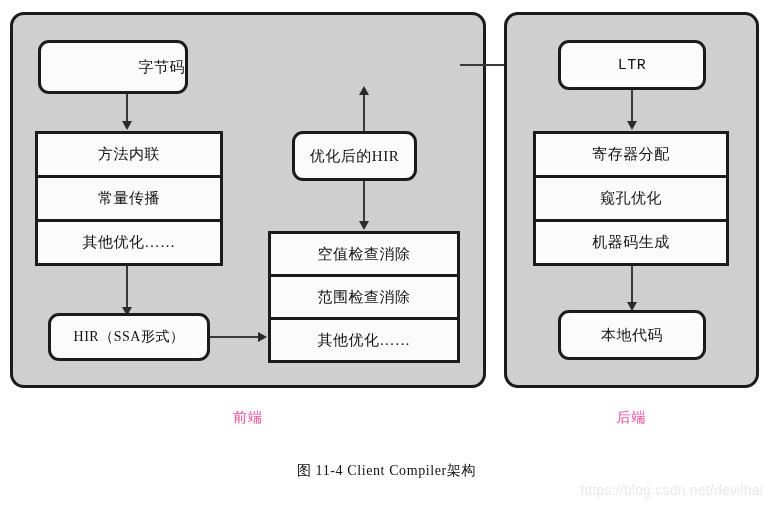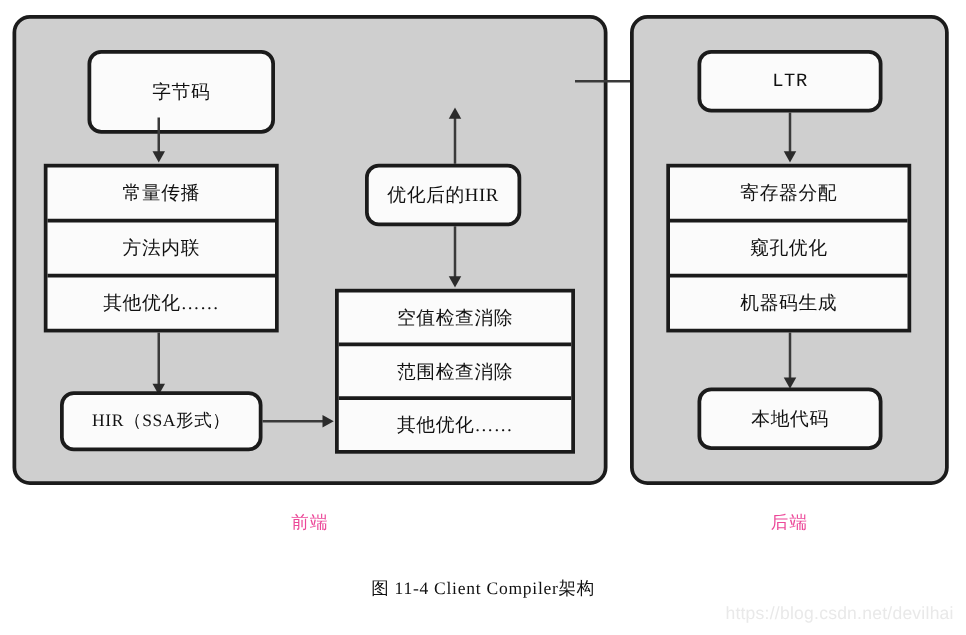--- a/index.html
+++ b/index.html
@@ -138,30 +138,30 @@
     user-select: none;
   }
 </style>
 </head>
 <body>
 
 <div id="canvas">
 
   <div id="panel-frontend" class="panel"></div>
 
-  <div class="node rounded" style="left:70px; top:40px; width:150px; height:67px;">
+  <div class="node rounded" style="left:38px; top:40px; width:150px; height:54px;justify-content:flex-end;">
     <span>字节码</span>
   </div>
 
   <div class="vline" style="left:126px; top:94px; height:29px;"></div>
   <div class="arrow-down" style="left:122px; top:121px;"></div>
 
   <div class="stack" style="left:35px; top:131px; width:188px; height:135px;">
+    <div class="row">方法内联</div>
     <div class="row">常量传播</div>
-    <div class="row">方法内联</div>
     <div class="row">其他优化……</div>
   </div>
 
   <div class="vline" style="left:126px; top:266px; height:43px;"></div>
   <div class="arrow-down" style="left:122px; top:307px;"></div>
 
   <div class="node rounded" style="left:48px; top:313px; width:162px; height:48px; font-size:14px;">
     <span>HIR（SSA形式）</span>
   </div>
 

